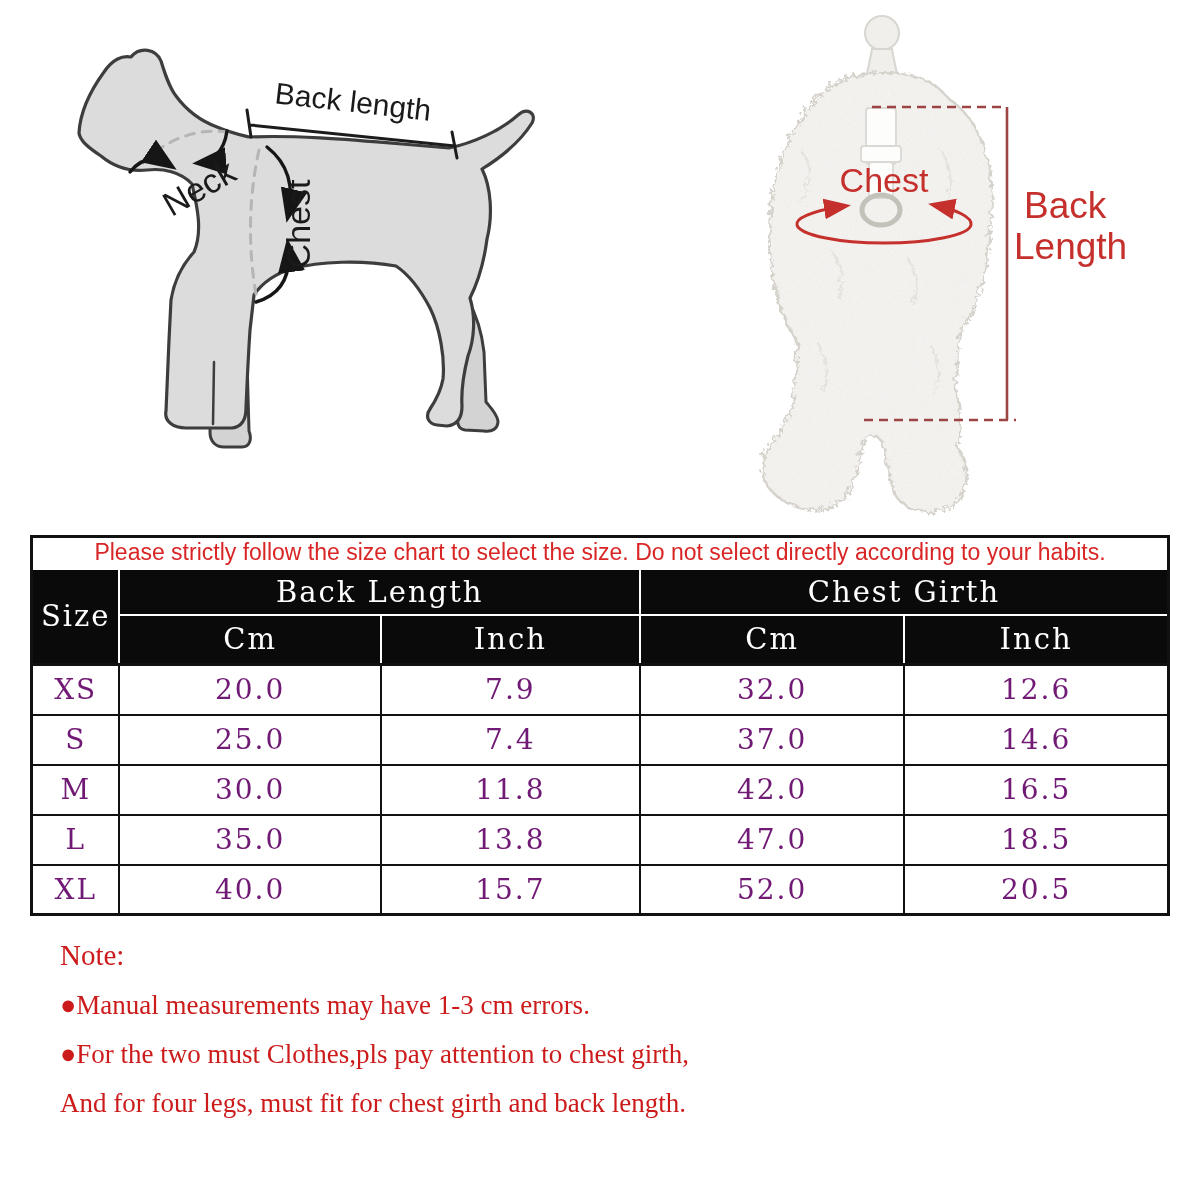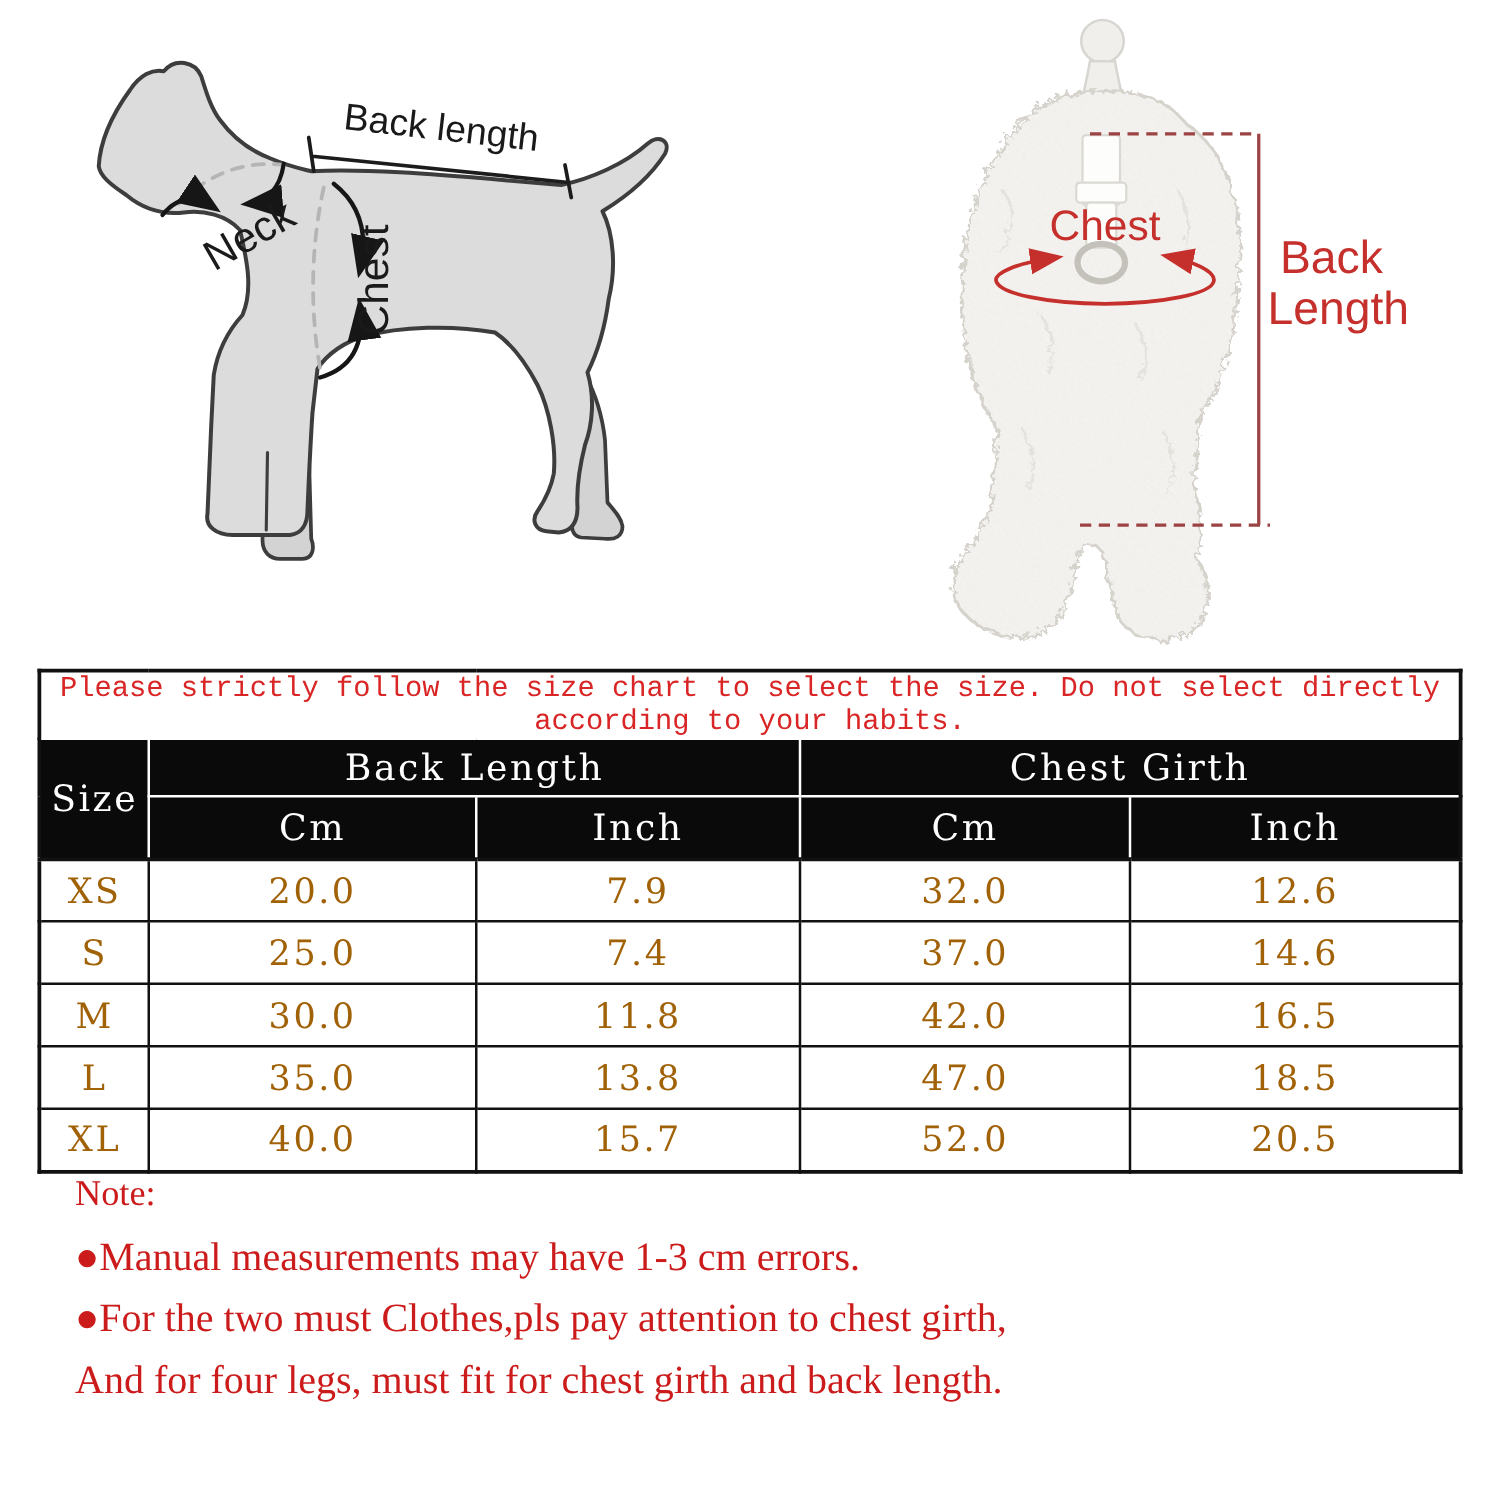--- a/index.html
+++ b/index.html
@@ -38,35 +38,35 @@
   .redLine{fill:none;stroke:var(--line_dark_red);stroke-width:2.6px}
   .redDash{fill:none;stroke:var(--line_dark_red);stroke-width:2.6px;stroke-dasharray:9 6}
   .redArrowLine{fill:none;stroke:var(--annotation_red);stroke-width:3px;stroke-linecap:round}
 
   
   .table-wrap{position:absolute;left:30px;top:535px;width:1140px}
   table.size-chart{width:100%;border-collapse:collapse;border:3px solid #111;
                    font-family:"DejaVu Serif","Liberation Serif",serif}
   table.size-chart td{text-align:center;vertical-align:middle}
   td.notice-cell{height:32px;background:#fff;border:0;border-bottom:2px solid #fff;
-                 color:var(--notice_red);font-family:Liberation Mono, monospace;font-size:23px}
+                 color:var(--notice_red);font-family:Liberation Sans, sans-serif;font-size:23px}
   tr.head td{background:var(--table_header_bg);color:var(--table_header_text);
              border:2px solid #fff;font-size:29px;letter-spacing:2px}
   tr.head.h1 td{height:46px}
   tr.head.h2 td{height:50px}
-  tr.body td{height:50px;background:#fff;color:#a16207;border:2px solid #111;
+  tr.body td{height:50px;background:#fff;color:#701a75;border:2px solid #111;
              font-size:28px;letter-spacing:2px}
   tr.body td{border-top-width:2px}
   tr.body.first td{border-top:3px solid #111}
 
   
   .notes{position:absolute;left:60px;top:940px;width:1080px;
          font-family:"Liberation Serif",serif;font-weight:normal;color:var(--note_red)}
   .notes .note-title{font-size:29px;line-height:30px}
-  .notes .note-line{font-size:32px;line-height:28px;margin-top:21px}
+  .notes .note-line{font-size:27px;line-height:28px;margin-top:21px}
 </style>
 </head>
 <body>
 
 <div class="page">
 
   <svg class="top-svg" viewBox="0 0 1200 530">
     <defs>
       <marker id="arrBlk" markerWidth="11" markerHeight="9" refX="8" refY="4" orient="auto">
         <path d="M0,0 L10,4 L0,8 Z" fill="#161616"></path>

